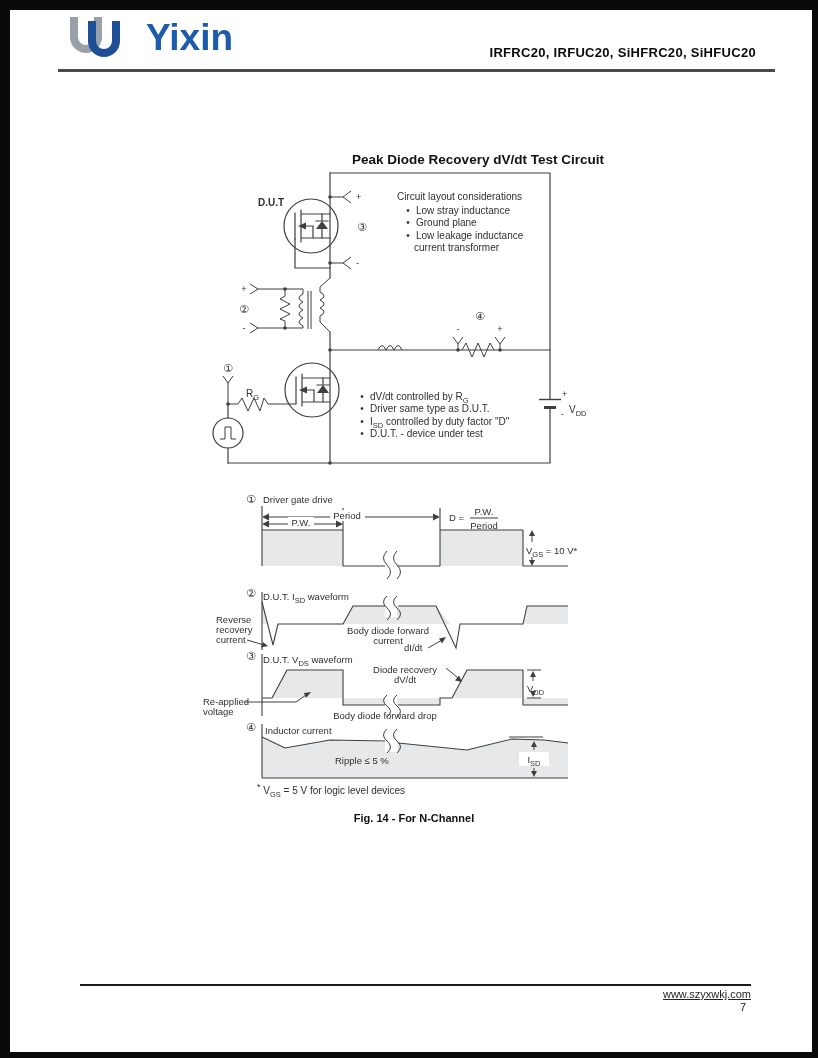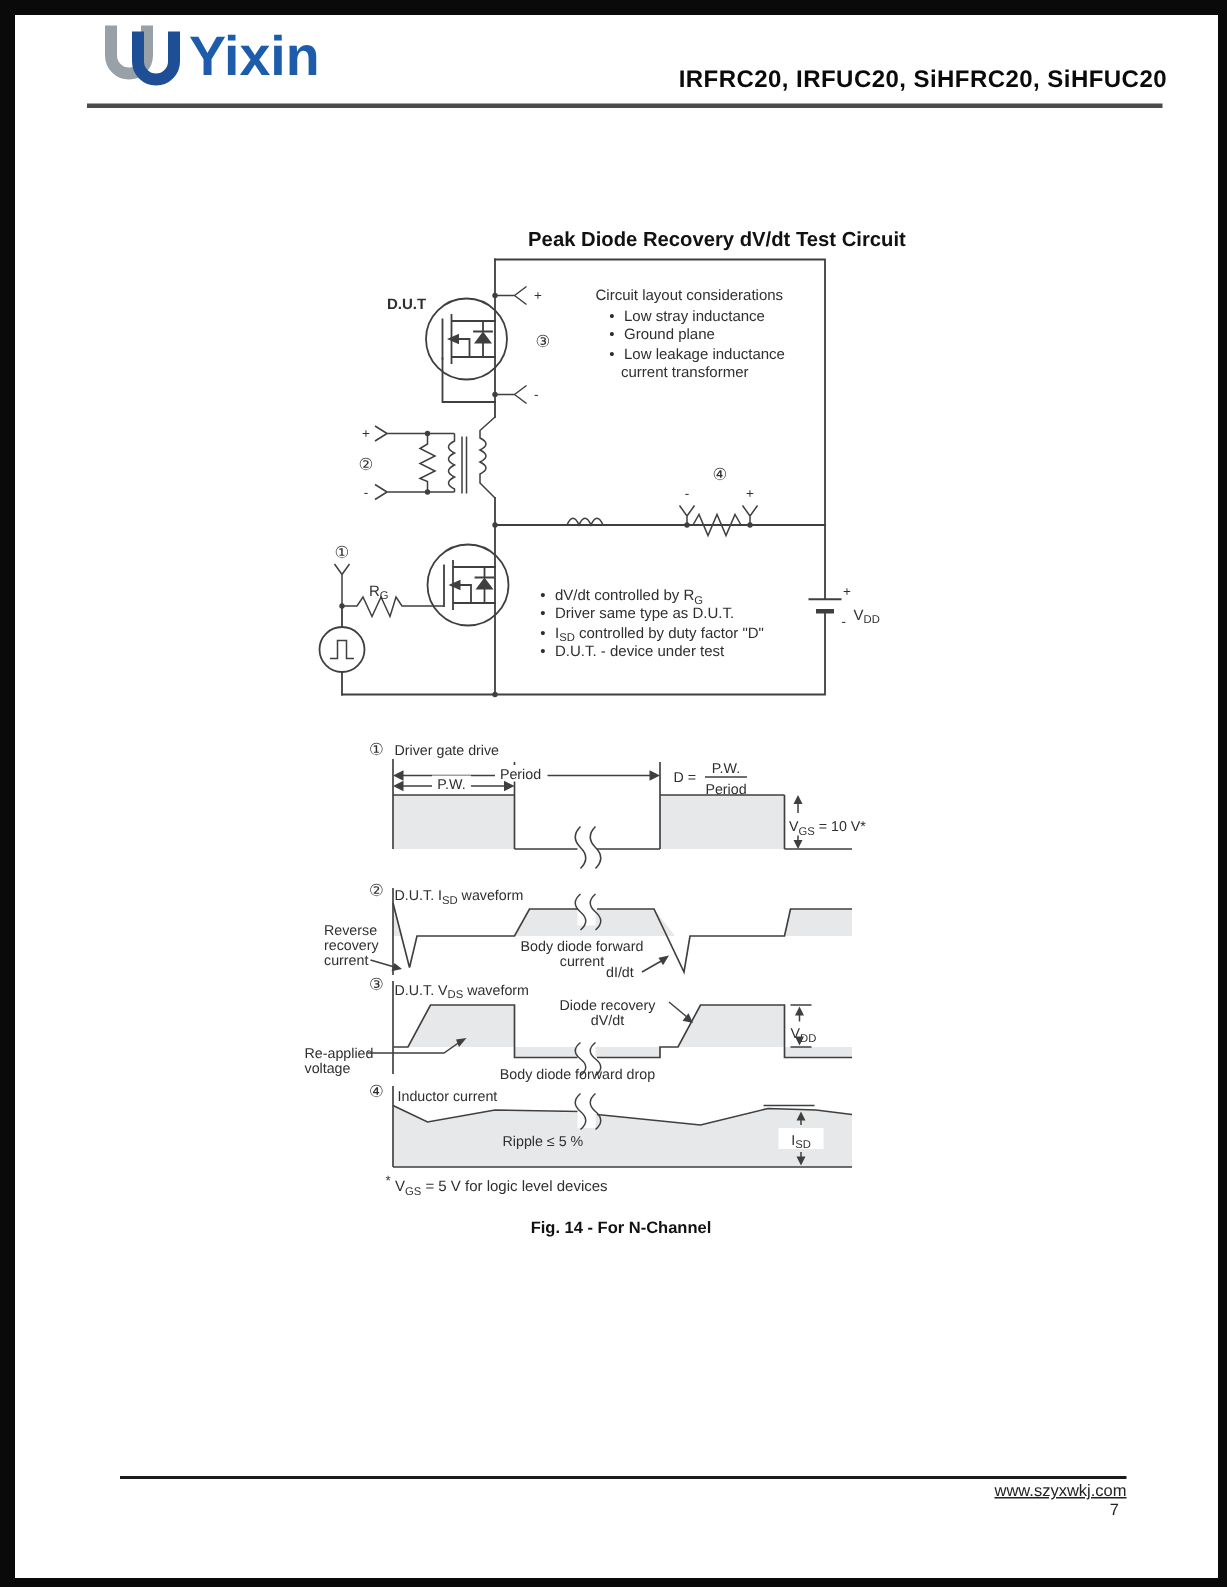--- a/index.html
+++ b/index.html
@@ -3,23 +3,23 @@
 <meta charset="utf-8">
 <style>
   html,body{margin:0;padding:0;background:#000;}
   #stage{position:relative;width:818px;height:1058px;background:#fff;overflow:hidden;
          font-family:"Liberation Sans","DejaVu Sans",sans-serif;}
   .edge{position:absolute;background:#0a0a0a;}
   #edge-top{left:0;top:0;width:818px;height:10px;}
   #edge-left{left:0;top:0;width:10px;height:1058px;}
   #edge-right{left:812px;top:0;width:6px;height:1058px;}
   #edge-bottom{left:0;top:1052px;width:818px;height:6px;}
-  #logo{position:absolute;left:66px;top:12px;display:flex;align-items:center;}
+  #logo{position:absolute;left:66px;top:12px;display:flex;align-items:center;gap:20px;}
   #brand{color:#1d5cab;font-size:37px;font-weight:bold;letter-spacing:0px;line-height:50px;}
-  #doc-title{position:absolute;top:45px;right:40px;font-size:16px;font-weight:bold;color:#0a0a0a;letter-spacing:.3px;}
+  #doc-title{position:absolute;top:45px;right:62px;font-size:13px;font-weight:bold;color:#0a0a0a;letter-spacing:.3px;}
   #header-rule{position:absolute;left:58px;top:69px;width:717px;height:2.5px;background:#4a4a4a;}
   #footer-rule{position:absolute;left:80px;top:984px;width:671px;height:2px;background:#1a1a1a;}
   #footer-site{position:absolute;top:988px;right:67px;font-size:11px;color:#222;text-decoration:underline;}
   #footer-page{position:absolute;top:1001px;right:72px;font-size:11px;color:#222;}
   svg text{fill:#2f2f2f;font-family:"Liberation Sans","DejaVu Sans",sans-serif;}
   .w{stroke:#3f3f3f;stroke-width:1.2;fill:none;stroke-linecap:square;}
   .w2{stroke:#3f3f3f;stroke-width:1.1;fill:none;}
   .thin{stroke:#3f3f3f;stroke-width:1;fill:none;}
   .gray{fill:#e7e8e9;stroke:none;}
   .blk{fill:#3f3f3f;stroke:none;}

